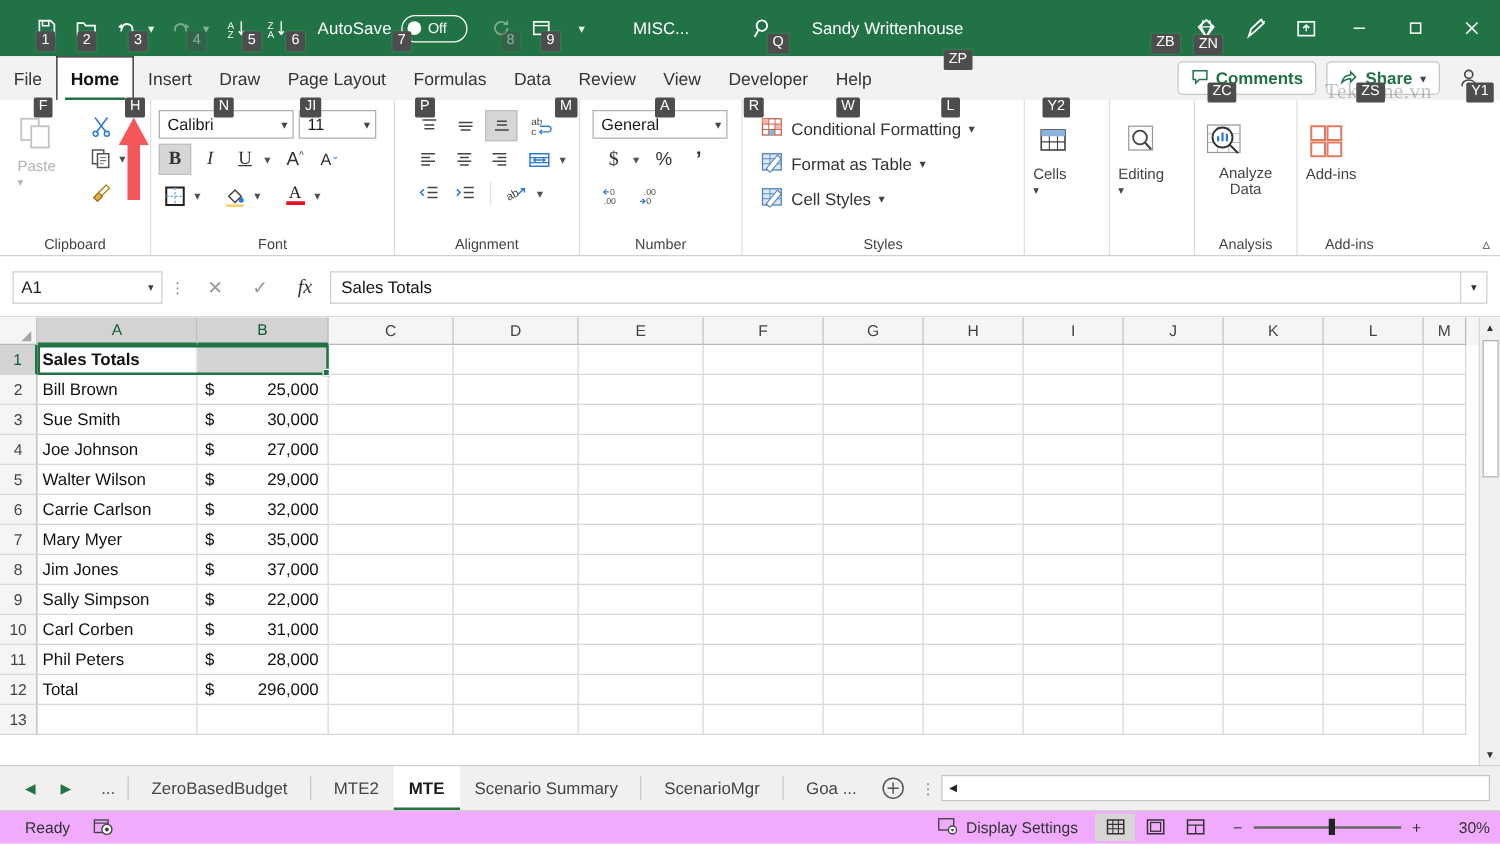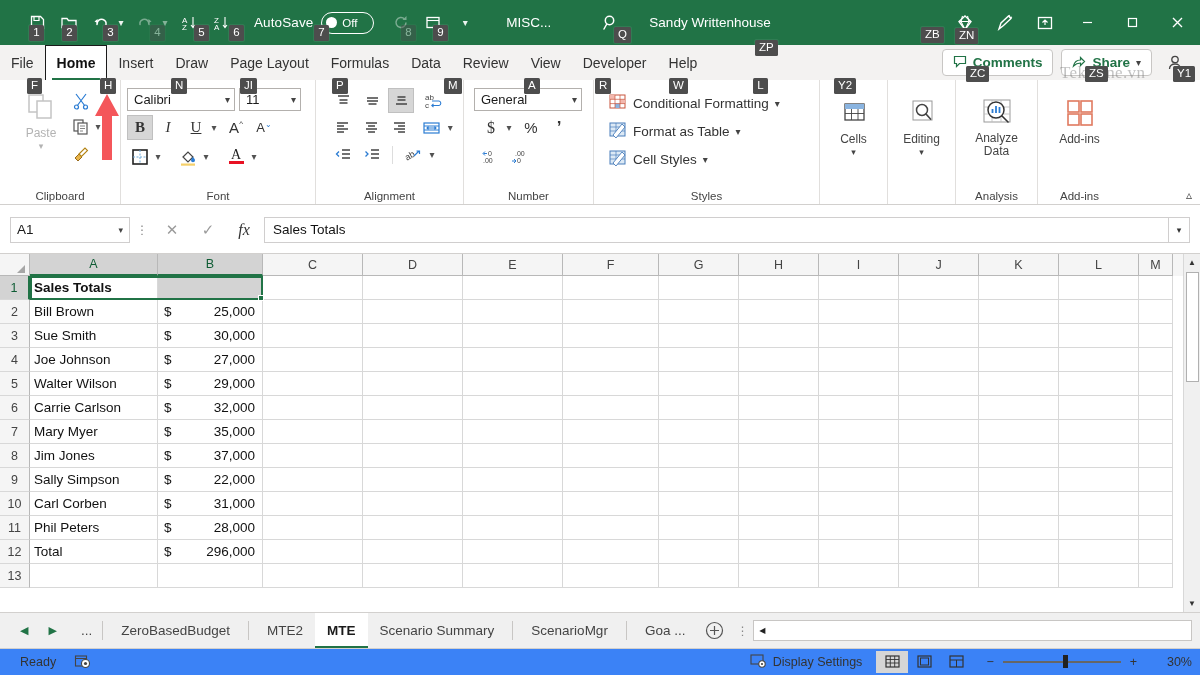--- a/index.html
+++ b/index.html
@@ -93,21 +93,21 @@
   }
   .rgroup { position: relative; display: flex; flex-direction: column; padding: 4px 0 0 0; }
   .rgroup + .rgroup { border-left: 1px solid #e1dfdd; }
   .rgroup .gbody { flex: 1; display: flex; padding: 2px 6px 0 6px; }
   .glabel {
     height: 17px; font-size: 11.5px; color: #444; text-align: center;
     display: flex; align-items: center; justify-content: center; position: relative;
   }
 
   .big-btn {
-    display: flex; flex-direction: column; align-items: center; justify-content: flex-start;
+    display: flex; flex-direction: column; align-items: flex-start; justify-content: flex-start;
     width: 54px; padding-top: 3px; color: #444; font-size: 12px; gap: 1px;
   }
   .big-btn .bi { height: 36px; display: flex; align-items: center; justify-content: center; }
   .big-btn.dim { color: #b3b3b3; }
   .sm-col { display: flex; flex-direction: column; justify-content: flex-start; gap: 1px; }
   .sm-btn {
     width: 26px; height: 25px; display: flex; align-items: center; justify-content: center;
   }
   .row-line { display: flex; align-items: center; gap: 1px; }
 
@@ -228,21 +228,21 @@
   .hs-dots { width: 22px; display: flex; align-items: center; justify-content: center; color: #888; font-size: 12px; }
   .hscroll {
     flex: 1; margin: 7px 8px 7px 0; border: 1px solid #c8c6c4; background: #fff;
     display: flex; align-items: center;
   }
   .hs-arrow { width: 16px; height: 100%; display: flex; align-items: center; justify-content: center; font-size: 8px; color: #222; }
 
   
   .statusbar {
     position: absolute; left: 0; top: 648px; width: 1200px; height: 27px;
-    background: #3b82f6; border-top: 1px solid #d2d0ce;
+    background: #f0abfc; border-top: 1px solid #d2d0ce;
     display: flex; align-items: center; font-size: 12.5px; color: #333; padding: 0 8px;
   }
   .sb-ready { padding-left: 12px; }
   .sb-rec { margin-left: 18px; display: flex; align-items: center; }
   .sb-right { margin-left: auto; display: flex; align-items: center; gap: 0; }
   .disp-settings { display: flex; align-items: center; gap: 6px; padding-right: 14px; }
   .view-btn { width: 32px; height: 22px; display: flex; align-items: center; justify-content: center; }
   .view-btn.active { background: #d6d6d6; }
   .zoom-wrap { display: flex; align-items: center; gap: 9px; padding-left: 14px; }
   .zoom-track { width: 118px; height: 1.5px; background: #666; position: relative; }

